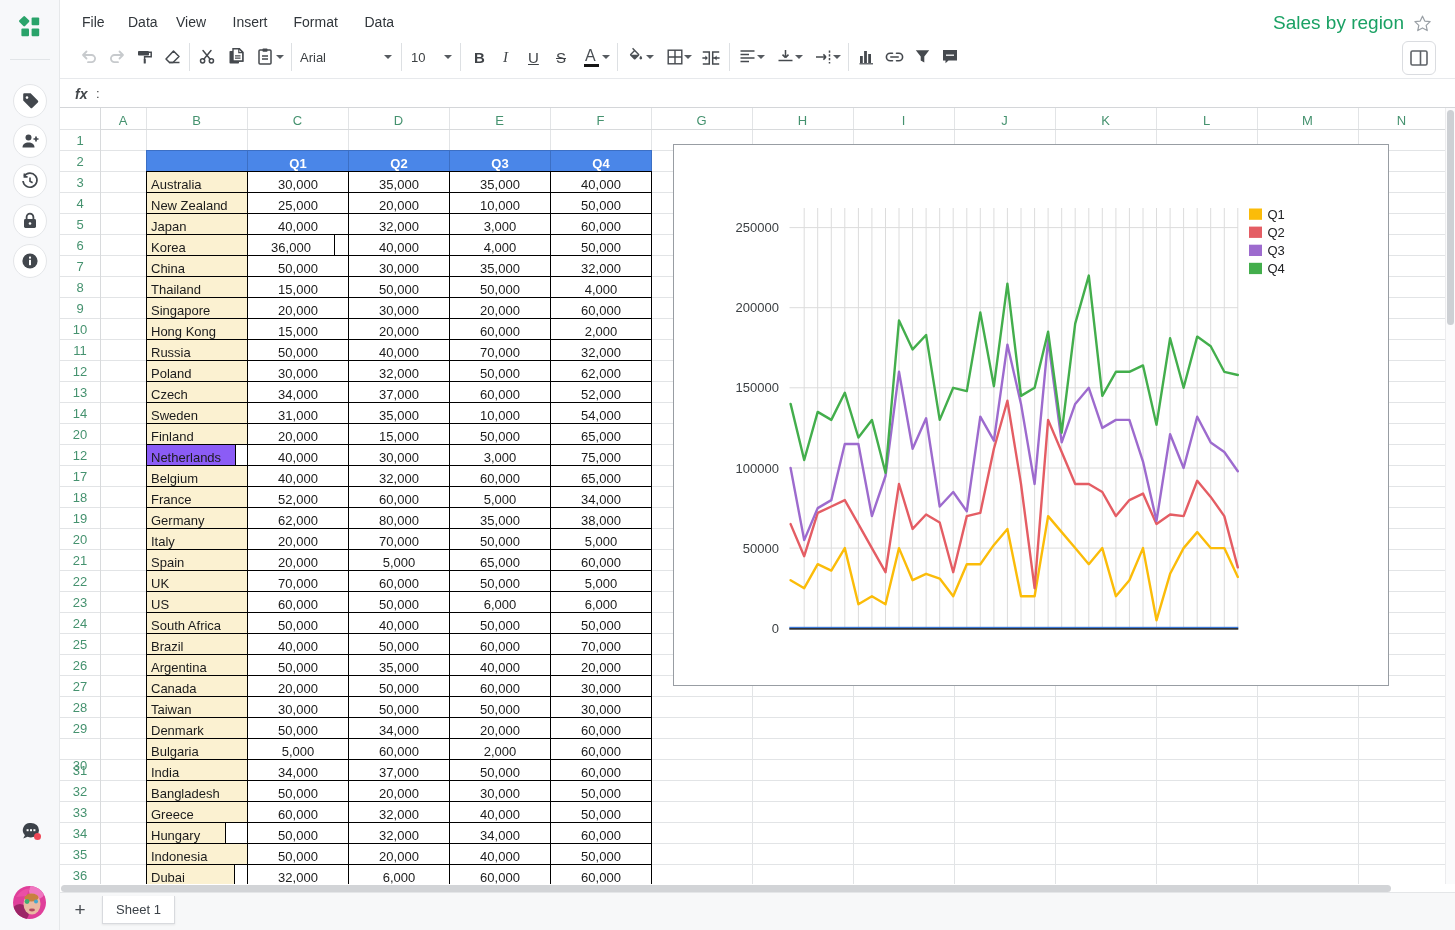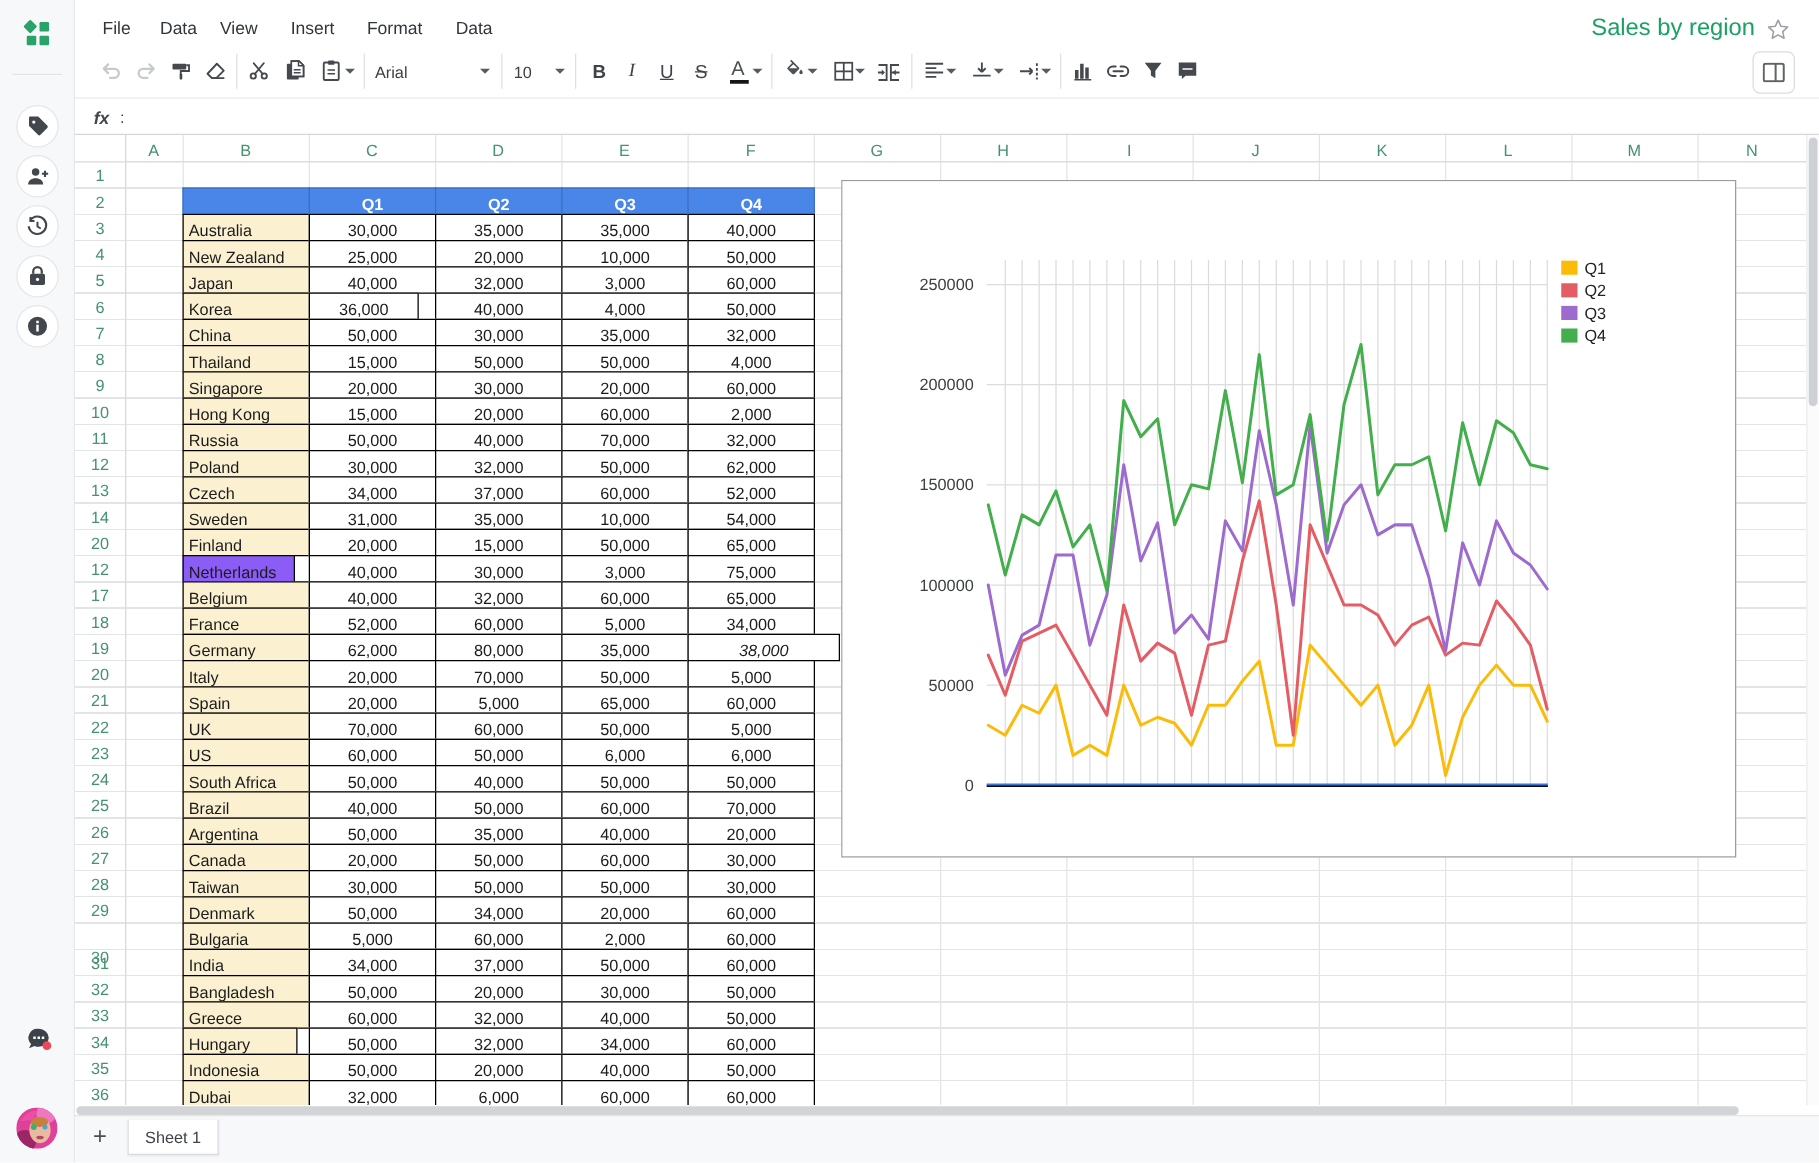--- a/index.html
+++ b/index.html
@@ -169,21 +169,21 @@
 <div class="cell" style="left:550px;top:465px;width:102px;">65,000</div>
 <div class="cell" style="left:146px;top:486px;width:102px;background:#fbf1d1;text-align:left;padding-left:4px">France</div>
 <div class="cell" style="left:247px;top:486px;width:102px;">52,000</div>
 <div class="cell" style="left:348px;top:486px;width:102px;">60,000</div>
 <div class="cell" style="left:449px;top:486px;width:102px;">5,000</div>
 <div class="cell" style="left:550px;top:486px;width:102px;">34,000</div>
 <div class="cell" style="left:146px;top:507px;width:102px;background:#fbf1d1;text-align:left;padding-left:4px">Germany</div>
 <div class="cell" style="left:247px;top:507px;width:102px;">62,000</div>
 <div class="cell" style="left:348px;top:507px;width:102px;">80,000</div>
 <div class="cell" style="left:449px;top:507px;width:102px;">35,000</div>
-<div class="cell" style="left:550px;top:507px;width:122px;font-style:italic;">38,000</div>
+<div class="cell" style="left:550px;top:507px;width:102px;">38,000</div>
 <div class="cell" style="left:146px;top:528px;width:102px;background:#fbf1d1;text-align:left;padding-left:4px">Italy</div>
 <div class="cell" style="left:247px;top:528px;width:102px;">20,000</div>
 <div class="cell" style="left:348px;top:528px;width:102px;">70,000</div>
 <div class="cell" style="left:449px;top:528px;width:102px;">50,000</div>
 <div class="cell" style="left:550px;top:528px;width:102px;">5,000</div>
 <div class="cell" style="left:146px;top:549px;width:102px;background:#fbf1d1;text-align:left;padding-left:4px">Spain</div>
 <div class="cell" style="left:247px;top:549px;width:102px;">20,000</div>
 <div class="cell" style="left:348px;top:549px;width:102px;">5,000</div>
 <div class="cell" style="left:449px;top:549px;width:102px;">65,000</div>
 <div class="cell" style="left:550px;top:549px;width:102px;">60,000</div>
@@ -240,31 +240,31 @@
 <div class="cell" style="left:146px;top:780px;width:102px;background:#fbf1d1;text-align:left;padding-left:4px">Bangladesh</div>
 <div class="cell" style="left:247px;top:780px;width:102px;">50,000</div>
 <div class="cell" style="left:348px;top:780px;width:102px;">20,000</div>
 <div class="cell" style="left:449px;top:780px;width:102px;">30,000</div>
 <div class="cell" style="left:550px;top:780px;width:102px;">50,000</div>
 <div class="cell" style="left:146px;top:801px;width:102px;background:#fbf1d1;text-align:left;padding-left:4px">Greece</div>
 <div class="cell" style="left:247px;top:801px;width:102px;">60,000</div>
 <div class="cell" style="left:348px;top:801px;width:102px;">32,000</div>
 <div class="cell" style="left:449px;top:801px;width:102px;">40,000</div>
 <div class="cell" style="left:550px;top:801px;width:102px;">50,000</div>
-<div class="cell" style="left:146px;top:822px;width:92px;background:#fbf1d1;text-align:left;padding-left:4px">Hungary</div>
+<div class="cell" style="left:146px;top:822px;width:80px;background:#fbf1d1;text-align:left;padding-left:4px">Hungary</div>
 <div class="cell" style="left:247px;top:822px;width:102px;">50,000</div>
 <div class="cell" style="left:348px;top:822px;width:102px;">32,000</div>
 <div class="cell" style="left:449px;top:822px;width:102px;">34,000</div>
 <div class="cell" style="left:550px;top:822px;width:102px;">60,000</div>
 <div class="cell" style="left:146px;top:843px;width:102px;background:#fbf1d1;text-align:left;padding-left:4px">Indonesia</div>
 <div class="cell" style="left:247px;top:843px;width:102px;">50,000</div>
 <div class="cell" style="left:348px;top:843px;width:102px;">20,000</div>
 <div class="cell" style="left:449px;top:843px;width:102px;">40,000</div>
 <div class="cell" style="left:550px;top:843px;width:102px;">50,000</div>
-<div class="cell" style="left:146px;top:864px;width:102px;background:#fbf1d1;text-align:left;padding-left:4px">Dubai</div>
+<div class="cell" style="left:146px;top:864px;width:89px;background:#fbf1d1;text-align:left;padding-left:4px">Dubai</div>
 <div class="cell" style="left:247px;top:864px;width:102px;">32,000</div>
 <div class="cell" style="left:348px;top:864px;width:102px;">6,000</div>
 <div class="cell" style="left:449px;top:864px;width:102px;">60,000</div>
 <div class="cell" style="left:550px;top:864px;width:102px;">60,000</div>
 <div class="abs" style="left:673px;top:144px;width:716px;height:542px;border:1px solid #989da3;background:#fff"><svg width="714" height="540" viewBox="0 0 714 540" font-family="Liberation Sans,sans-serif">
       <rect x="0" y="0" width="714" height="540" fill="#fff"></rect>
       <line x1="130.2" y1="63" x2="130.2" y2="483.3" stroke="#dcdcdc" stroke-width="1"></line>
       <line x1="143.7" y1="63" x2="143.7" y2="483.3" stroke="#dcdcdc" stroke-width="1"></line>
       <line x1="157.3" y1="63" x2="157.3" y2="483.3" stroke="#dcdcdc" stroke-width="1"></line>
       <line x1="170.8" y1="63" x2="170.8" y2="483.3" stroke="#dcdcdc" stroke-width="1"></line>

